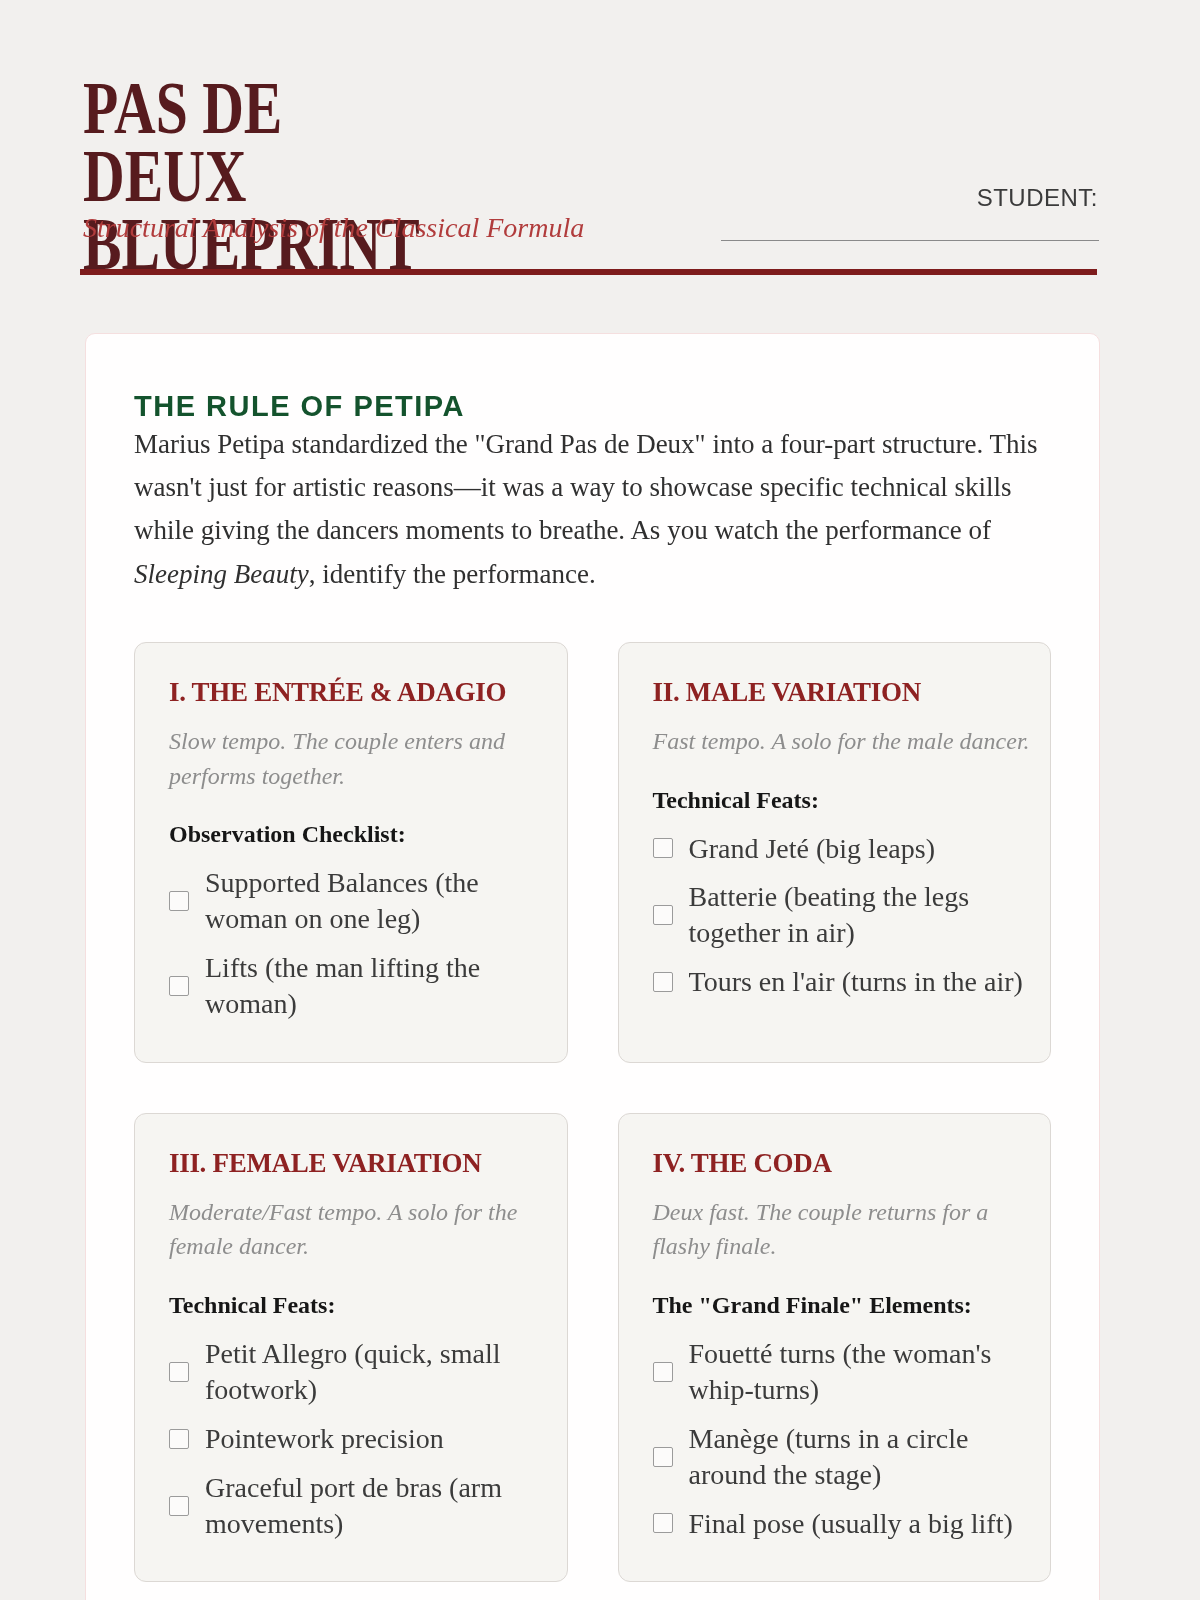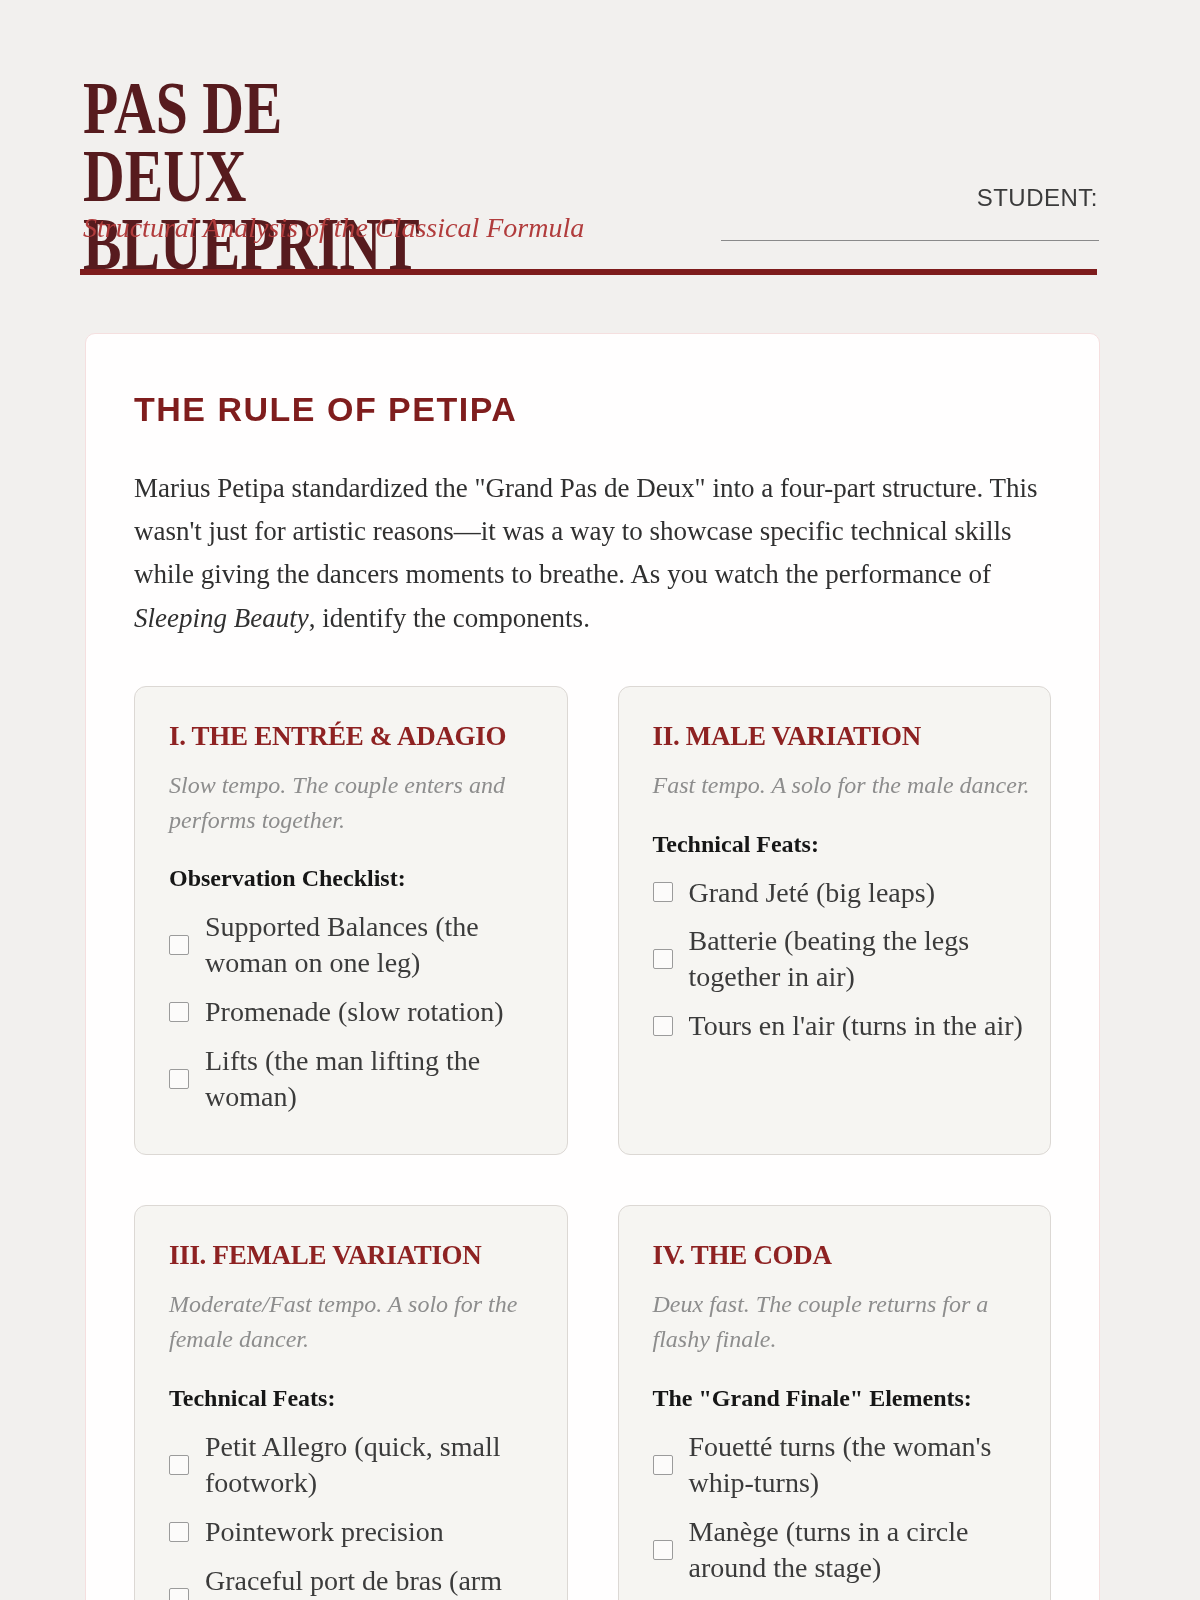--- a/index.html
+++ b/index.html
@@ -49,24 +49,23 @@
     position: absolute; left: 85px; top: 333px;
     width: 1015px; height: 1340px;
     background: #fffefe;
     border: 1px solid #f5dfdf;
     border-radius: 10px;
     padding: 56px 48px 60px 48px;
   }
   .section-heading {
     font-family: "Liberation Sans", sans-serif;
     font-weight: 700;
-    font-size: 34px;
+    font-size: 29px;
     letter-spacing: 1.5px;
-    color: #7f1d1d;
-    margin-bottom: 38px;
+    color: #14532d;
   }
   .intro-paragraph {
     font-size: 27px;
     line-height: 1.6;
     color: #303030;
     max-width: 925px;
     margin-bottom: 46px;
   }
   .intro-paragraph .italic { font-style: italic; }
   .phase-grid {
@@ -123,39 +122,35 @@
   <h1 class="doc-title">PAS DE DEUX BLUEPRINT</h1>
   <div class="doc-subtitle">Structural Analysis of the Classical Formula</div>
   <div class="student-label">STUDENT:</div>
   <div class="student-line"></div>
   <div class="header-rule"></div>
 </div>
 
 <div class="petipa-card">
   <h2 class="section-heading">THE RULE OF PETIPA</h2>
 
-  <p class="intro-paragraph"><span>Marius Petipa standardized the "Grand Pas de Deux" into a four-part structure. This wasn't just for artistic reasons—it was a way to showcase specific technical skills while giving the dancers moments to breathe. As you watch the performance of </span><span class="italic">Sleeping Beauty</span><span>, identify the components.</span></p>
+  <p class="intro-paragraph"><span>Marius Petipa standardized the "Grand Pas de Deux" into a four-part structure. This wasn't just for artistic reasons—it was a way to showcase specific technical skills while giving the dancers moments to breathe. As you watch the performance of </span><span class="italic">Sleeping Beauty</span><span>, identify the performance.</span></p>
 
   <div class="phase-grid">
 
     <div class="phase-box">
       <h3 class="phase-heading">I. THE ENTRÉE &amp; ADAGIO</h3>
       <div class="phase-desc">Slow tempo. The couple enters and performs together.</div>
       <div class="list-label">Observation Checklist:</div>
       <div class="checklist">
         <div class="checklist-item">
           <div class="checkbox"></div>
           <div class="item-label">Supported Balances (the woman on one leg)</div>
         </div>
         <div class="checklist-item">
           <div class="checkbox"></div>
-          <div class="item-label">Promenade (slow rotation)</div>
-        </div>
-        <div class="checklist-item">
-          <div class="checkbox"></div>
           <div class="item-label">Lifts (the man lifting the woman)</div>
         </div>
       </div>
     </div>
 
     <div class="phase-box">
       <h3 class="phase-heading">II. MALE VARIATION</h3>
       <div class="phase-desc">Fast tempo. A solo for the male dancer.</div>
       <div class="list-label">Technical Feats:</div>
       <div class="checklist">

